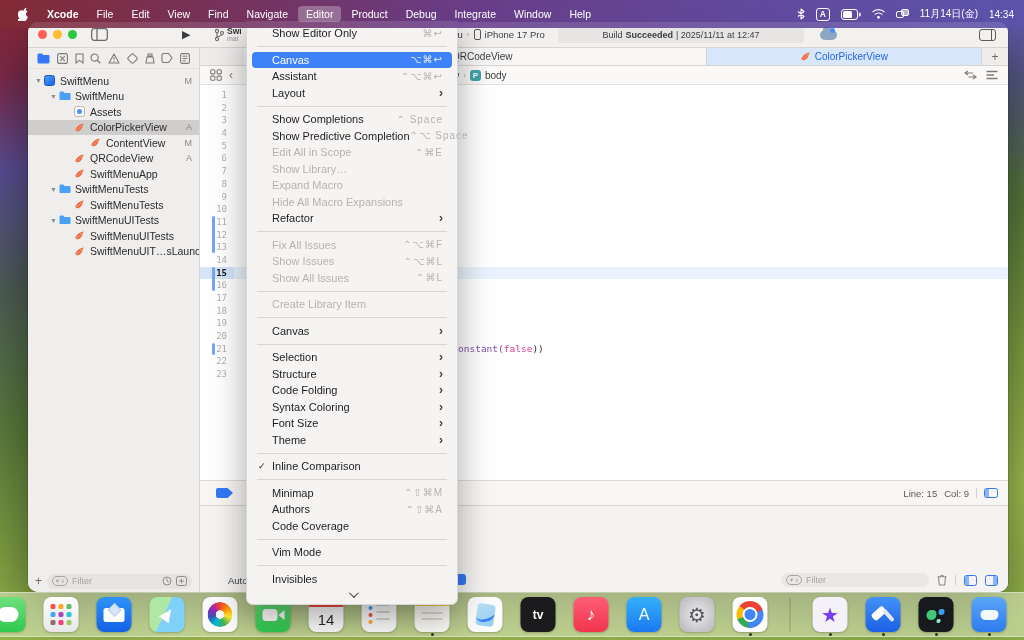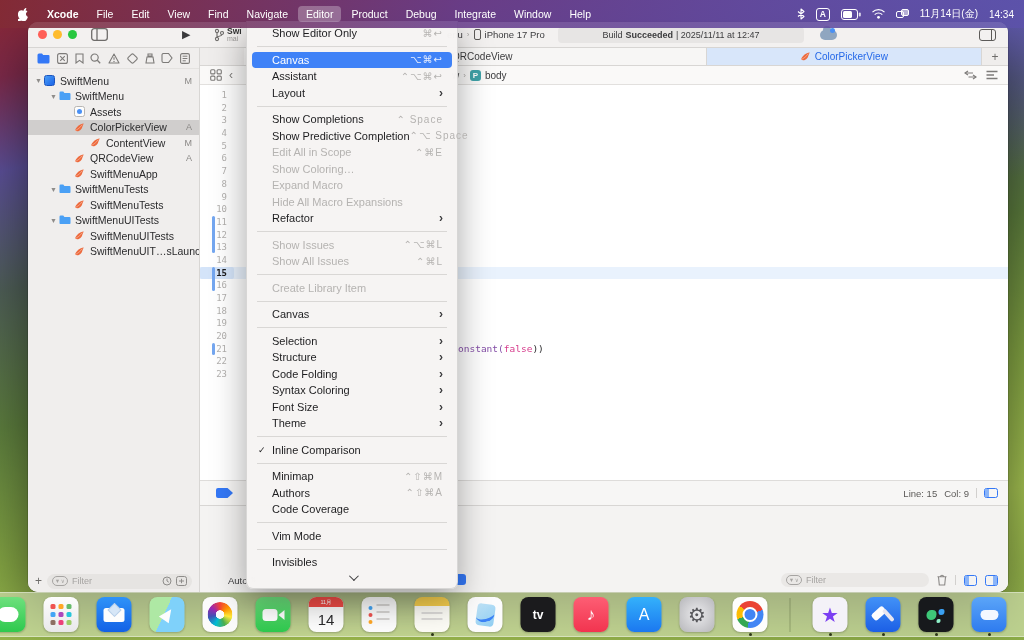--- a/index.html
+++ b/index.html
@@ -680,36 +680,41 @@
       <span class="lbl">Show Predictive Completion</span>
       <span class="right">⌃⌥ Space</span>
     </div>
     <div class="mi disabled">
       <span class="chk"></span>
       <span class="lbl">Edit All in Scope</span>
       <span class="right">⌃⌘E</span>
     </div>
     <div class="mi disabled">
       <span class="chk"></span>
-      <span class="lbl">Show Coloring…</span>
+      <span class="lbl">Show Library…</span>
     </div>
     <div class="mi disabled">
       <span class="chk"></span>
       <span class="lbl">Expand Macro</span>
     </div>
     <div class="mi disabled">
       <span class="chk"></span>
       <span class="lbl">Hide All Macro Expansions</span>
     </div>
     <div class="mi">
       <span class="chk"></span>
       <span class="lbl">Refactor</span>
       <span class="sub">›</span>
     </div>
     <div class="mdiv"></div>
+    <div class="mi disabled">
+      <span class="chk"></span>
+      <span class="lbl">Fix All Issues</span>
+      <span class="right">⌃⌥⌘F</span>
+    </div>
     <div class="mi disabled">
       <span class="chk"></span>
       <span class="lbl">Show Issues</span>
       <span class="right">⌃⌥⌘L</span>
     </div>
     <div class="mi disabled">
       <span class="chk"></span>
       <span class="lbl">Show All Issues</span>
       <span class="right">⌃⌘L</span>
     </div>

